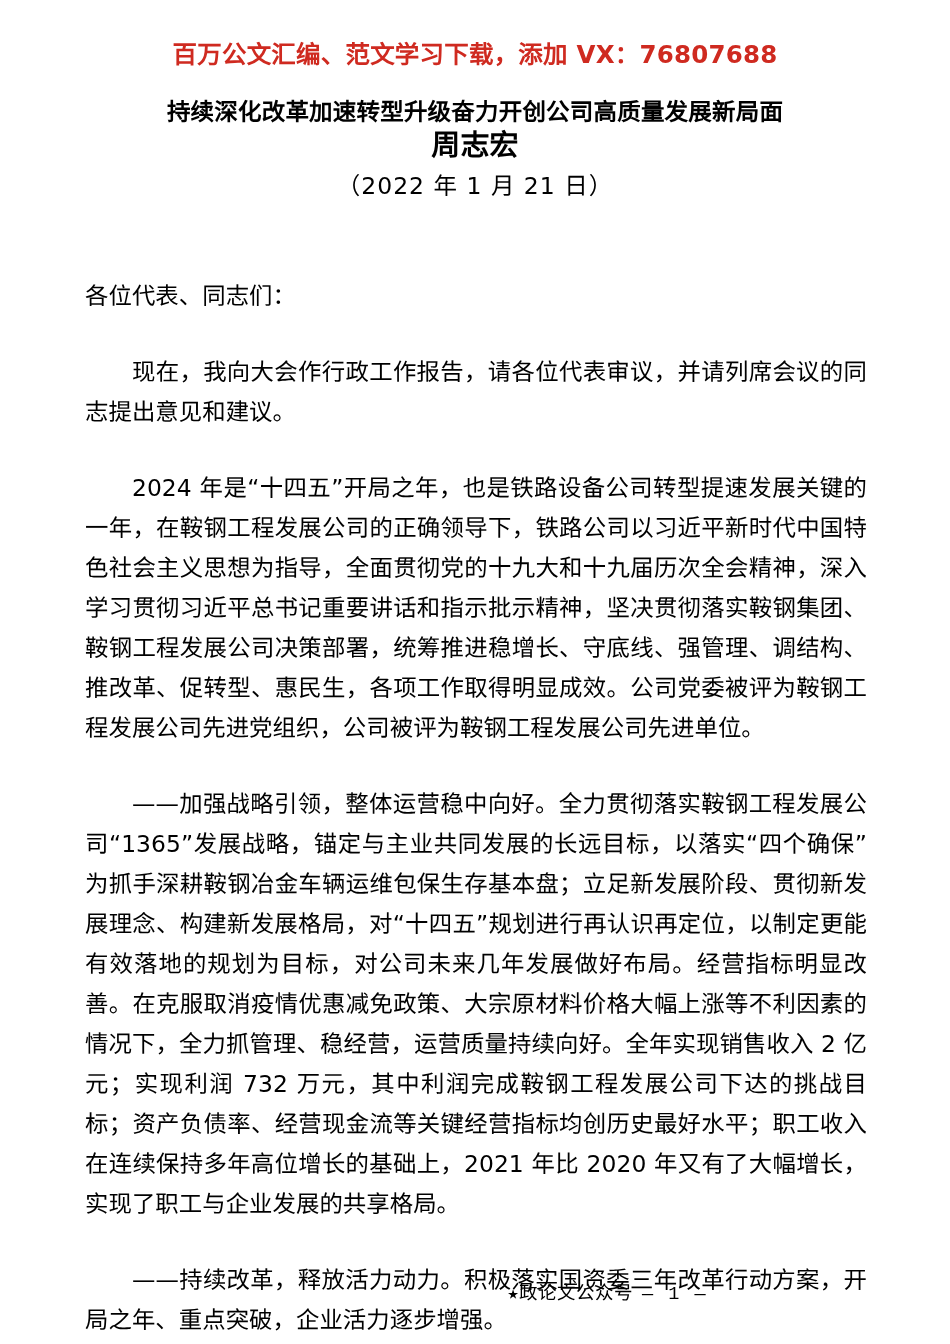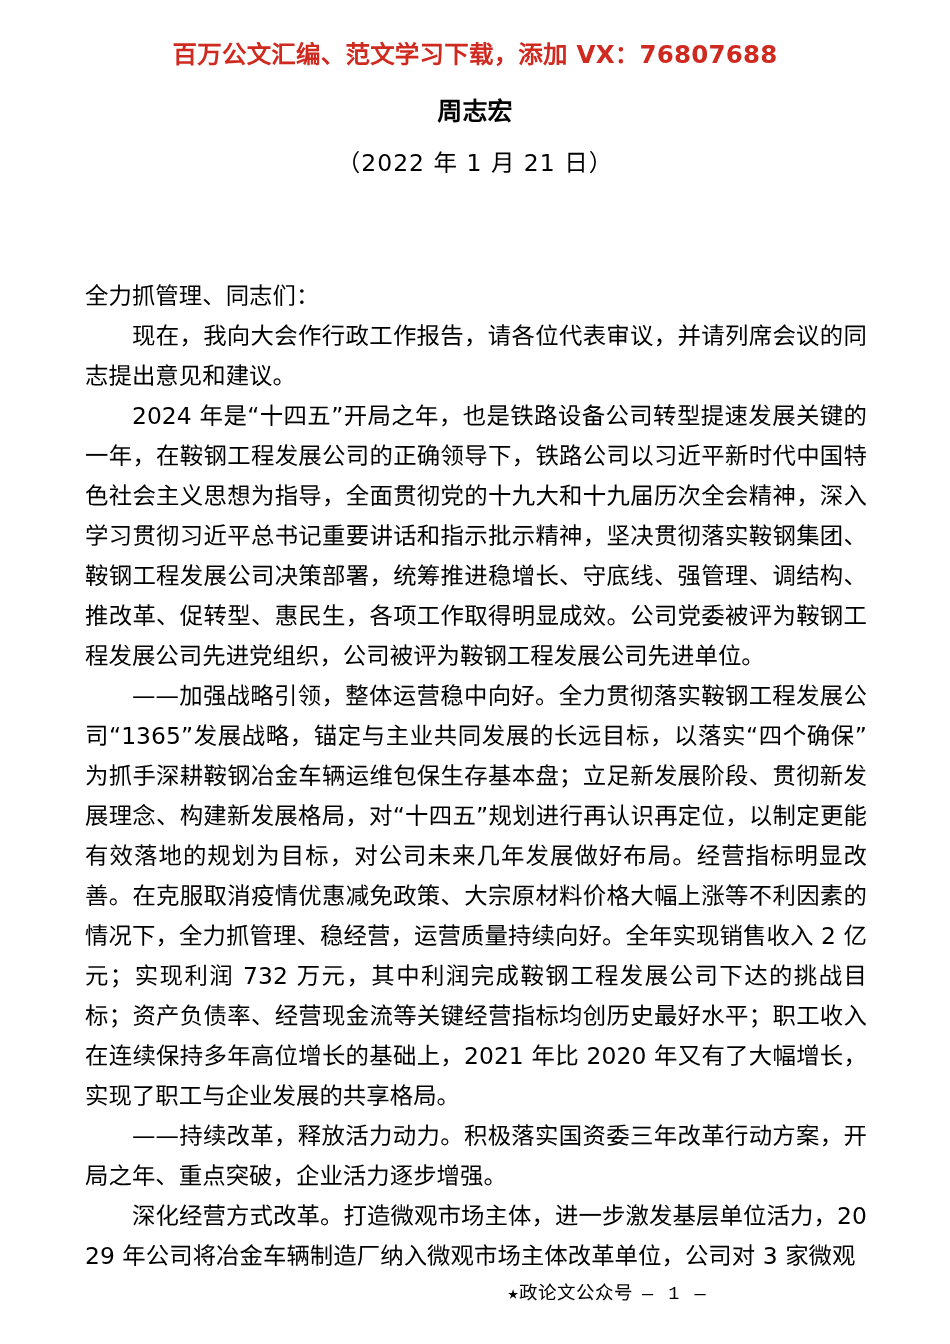--- a/index.html
+++ b/index.html
@@ -49,51 +49,52 @@
     text-align: center;
   }
   .title-line {
     font-size: 23.5px;
     font-weight: 700;
     line-height: 36px;
     letter-spacing: 0.2px;
     white-space: nowrap;
   }
   .title-author {
-    font-size: 25px;
+    font-size: 29px;
     font-weight: 700;
     line-height: 36px;
     letter-spacing: 0.2px;
+    font-family: Liberation Mono, monospace;
   }
   .title-date {
     font-size: 23.5px;
     font-weight: 400;
     line-height: 40px;
     letter-spacing: 1px;
-    margin-top: 13px;
   }
 
   
   .body-block {
     position: absolute;
     top: 276px;
     left: 85px;
     width: 782px;
   }
   .para {
     font-size: 23.4px;
     line-height: 40px;
     text-align: justify;
     text-justify: inter-ideograph;
     letter-spacing: 0.05px;
     margin: 0;
     word-break: break-all;
   }
   .para.indent {
     text-indent: 47px;
+    margin-top: 36px;
   }
   .para.salutation {
     text-indent: 0;
   }
   .para.heading {
     text-indent: 47px;
   }
 
   
   .footer {
@@ -119,26 +120,27 @@
   }
 </style>
 </head>
 <body>
 
 <div class="page">
 
   <div class="promo-header">百万公文汇编、范文学习下载，添加 VX：76807688</div>
 
   <div class="title-block">
+    <div class="title-line">持续深化改革加速转型升级奋力开创公司高质量发展新局面</div>
     <div class="title-author">周志宏</div>
     <div class="title-date">（2022 年 1 月 21 日）</div>
   </div>
 
   <div class="body-block">
-    <p class="para salutation">全力抓管理、同志们：</p>
+    <p class="para salutation">各位代表、同志们：</p>
     <p class="para indent">现在，我向大会作行政工作报告，请各位代表审议，并请列席会议的同志提出意见和建议。</p>
     <p class="para indent">2024 年是“十四五”开局之年，也是铁路设备公司转型提速发展关键的一年，在鞍钢工程发展公司的正确领导下，铁路公司以习近平新时代中国特色社会主义思想为指导，全面贯彻党的十九大和十九届历次全会精神，深入学习贯彻习近平总书记重要讲话和指示批示精神，坚决贯彻落实鞍钢集团、鞍钢工程发展公司决策部署，统筹推进稳增长、守底线、强管理、调结构、推改革、促转型、惠民生，各项工作取得明显成效。公司党委被评为鞍钢工程发展公司先进党组织，公司被评为鞍钢工程发展公司先进单位。</p>
     <p class="para indent">——加强战略引领，整体运营稳中向好。全力贯彻落实鞍钢工程发展公司“1365”发展战略，锚定与主业共同发展的长远目标，以落实“四个确保”为抓手深耕鞍钢冶金车辆运维包保生存基本盘；立足新发展阶段、贯彻新发展理念、构建新发展格局，对“十四五”规划进行再认识再定位，以制定更能有效落地的规划为目标，对公司未来几年发展做好布局。经营指标明显改善。在克服取消疫情优惠减免政策、大宗原材料价格大幅上涨等不利因素的情况下，全力抓管理、稳经营，运营质量持续向好。全年实现销售收入 2 亿元；实现利润 732 万元，其中利润完成鞍钢工程发展公司下达的挑战目标；资产负债率、经营现金流等关键经营指标均创历史最好水平；职工收入在连续保持多年高位增长的基础上，2021 年比 2020 年又有了大幅增长，实现了职工与企业发展的共享格局。</p>
     <p class="para indent">——持续改革，释放活力动力。积极落实国资委三年改革行动方案，开局之年、重点突破，企业活力逐步增强。</p>
     <p class="para indent">深化经营方式改革。打造微观市场主体，进一步激发基层单位活力，2029 年公司将冶金车辆制造厂纳入微观市场主体改革单位，公司对 3 家微观</p>
   </div>
 
   <div class="footer">
     <span class="footer-inner">
       <span class="footer-mark">★政论文公众号</span><span class="footer-page">— 1 —</span>

